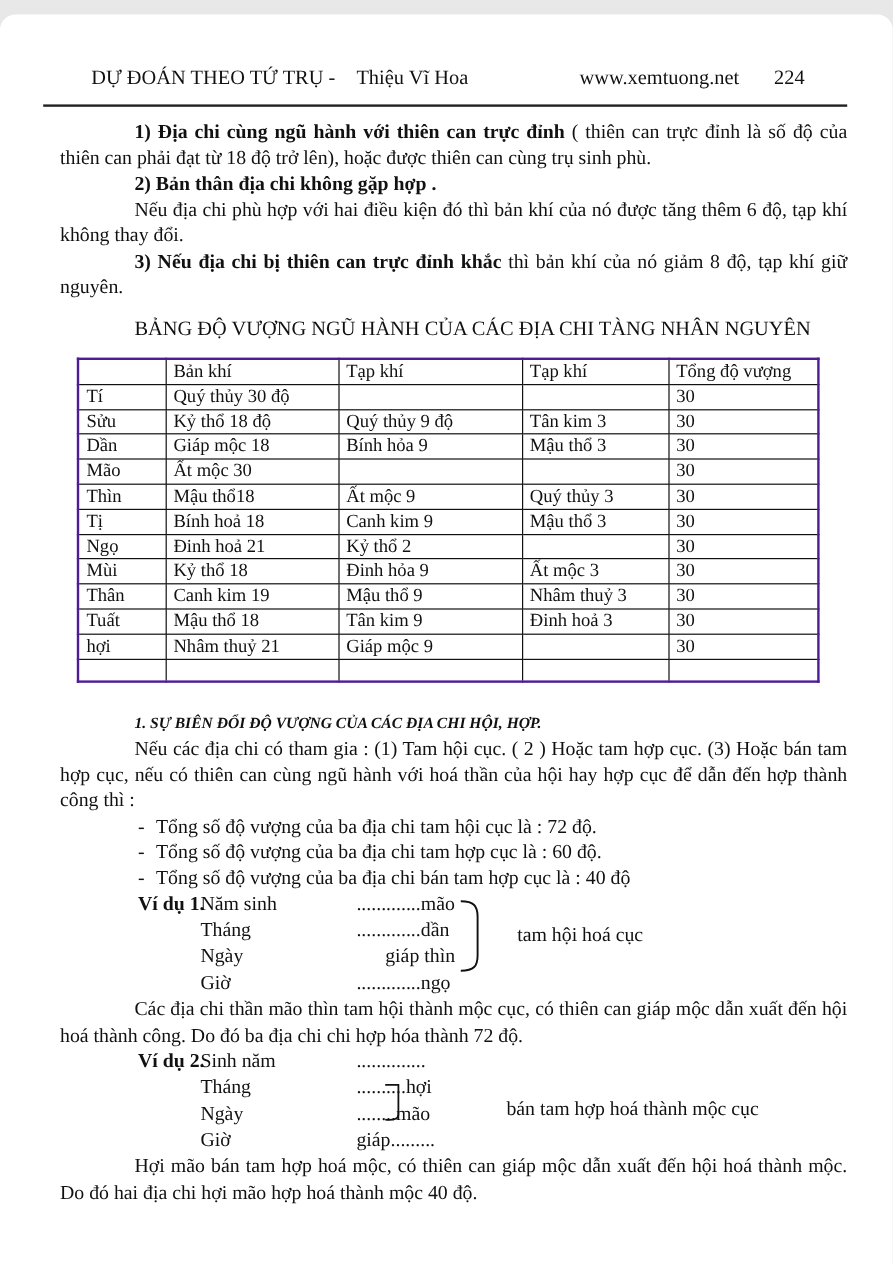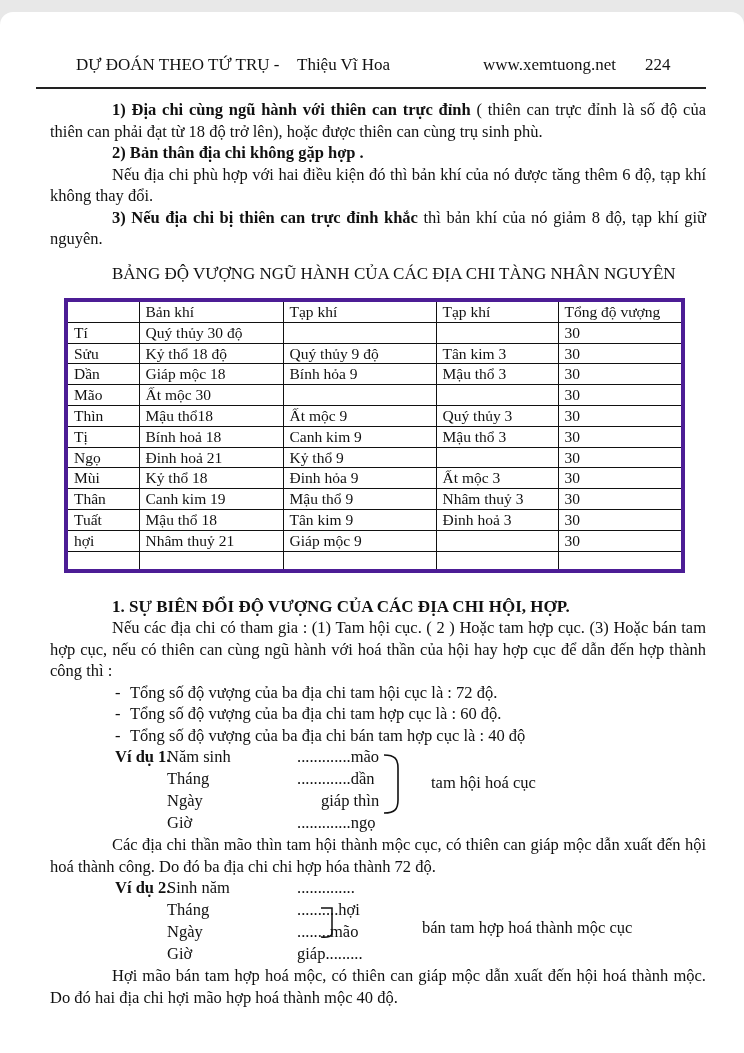--- a/index.html
+++ b/index.html
@@ -20,30 +20,30 @@
 
   .content { position:absolute; top:87px; left:50px; width:656px; }
   p { margin:0; text-align:justify; }
   .ind { text-indent:62px; }
   b, .b { font-weight:bold; }
 
   .tbl-title { margin:13px 0 0 62px; font-size:17px; white-space:nowrap; }
 
   table.deg {
     border-collapse:collapse; table-layout:fixed;
-    margin:14px 0 0 14px; border:4px solid #4c1d95;
+    margin:14px 0 0 14px; border:2px solid #4c1d95;
   }
   table.deg td {
     border:1px solid #111; font-size:15.5px; height:19.8px;
     line-height:19.8px; padding:0 2px 0 6px; white-space:nowrap; overflow:hidden;
   }
   table.deg tr.hd td { border-bottom:1.5px solid #111; }
   table.deg td.sp { height:17px; }
 
-  .sec-head { margin:23px 0 0 62px; font-weight:bold; font-size:17px; white-space:nowrap; }
+  .sec-head { margin:23px 0 0 62px; font-weight:bold; font-size:13px; white-space:nowrap;font-style:italic; }
 
   .bullets { margin-top:0; }
   .bullet { position:relative; padding-left:80px; line-height:21.5px; }
   .bullet .dash { position:absolute; left:65px; }
 
   .ex { position:relative; }
   .ex-row { position:relative; height:22px; white-space:nowrap; }
   .ex-label { position:absolute; left:65px; font-weight:bold; }
   .ex-name  { position:absolute; left:117px; }
   .ex-value { position:absolute; left:247px;text-align:center; }
@@ -130,21 +130,21 @@
           <tr>
             <td>Tị</td>
             <td>Bính hoả 18</td>
             <td>Canh kim 9</td>
             <td>Mậu thổ 3</td>
             <td>30</td>
           </tr>
           <tr>
             <td>Ngọ</td>
             <td>Đinh hoả 21</td>
-            <td>Kỷ  thổ 9</td>
+            <td>Kỷ  thổ 2</td>
             <td></td>
             <td>30</td>
           </tr>
           <tr>
             <td>Mùi</td>
             <td>Kỷ thổ 18</td>
             <td>Đinh hỏa 9</td>
             <td>Ất mộc 3</td>
             <td>30</td>
           </tr>

